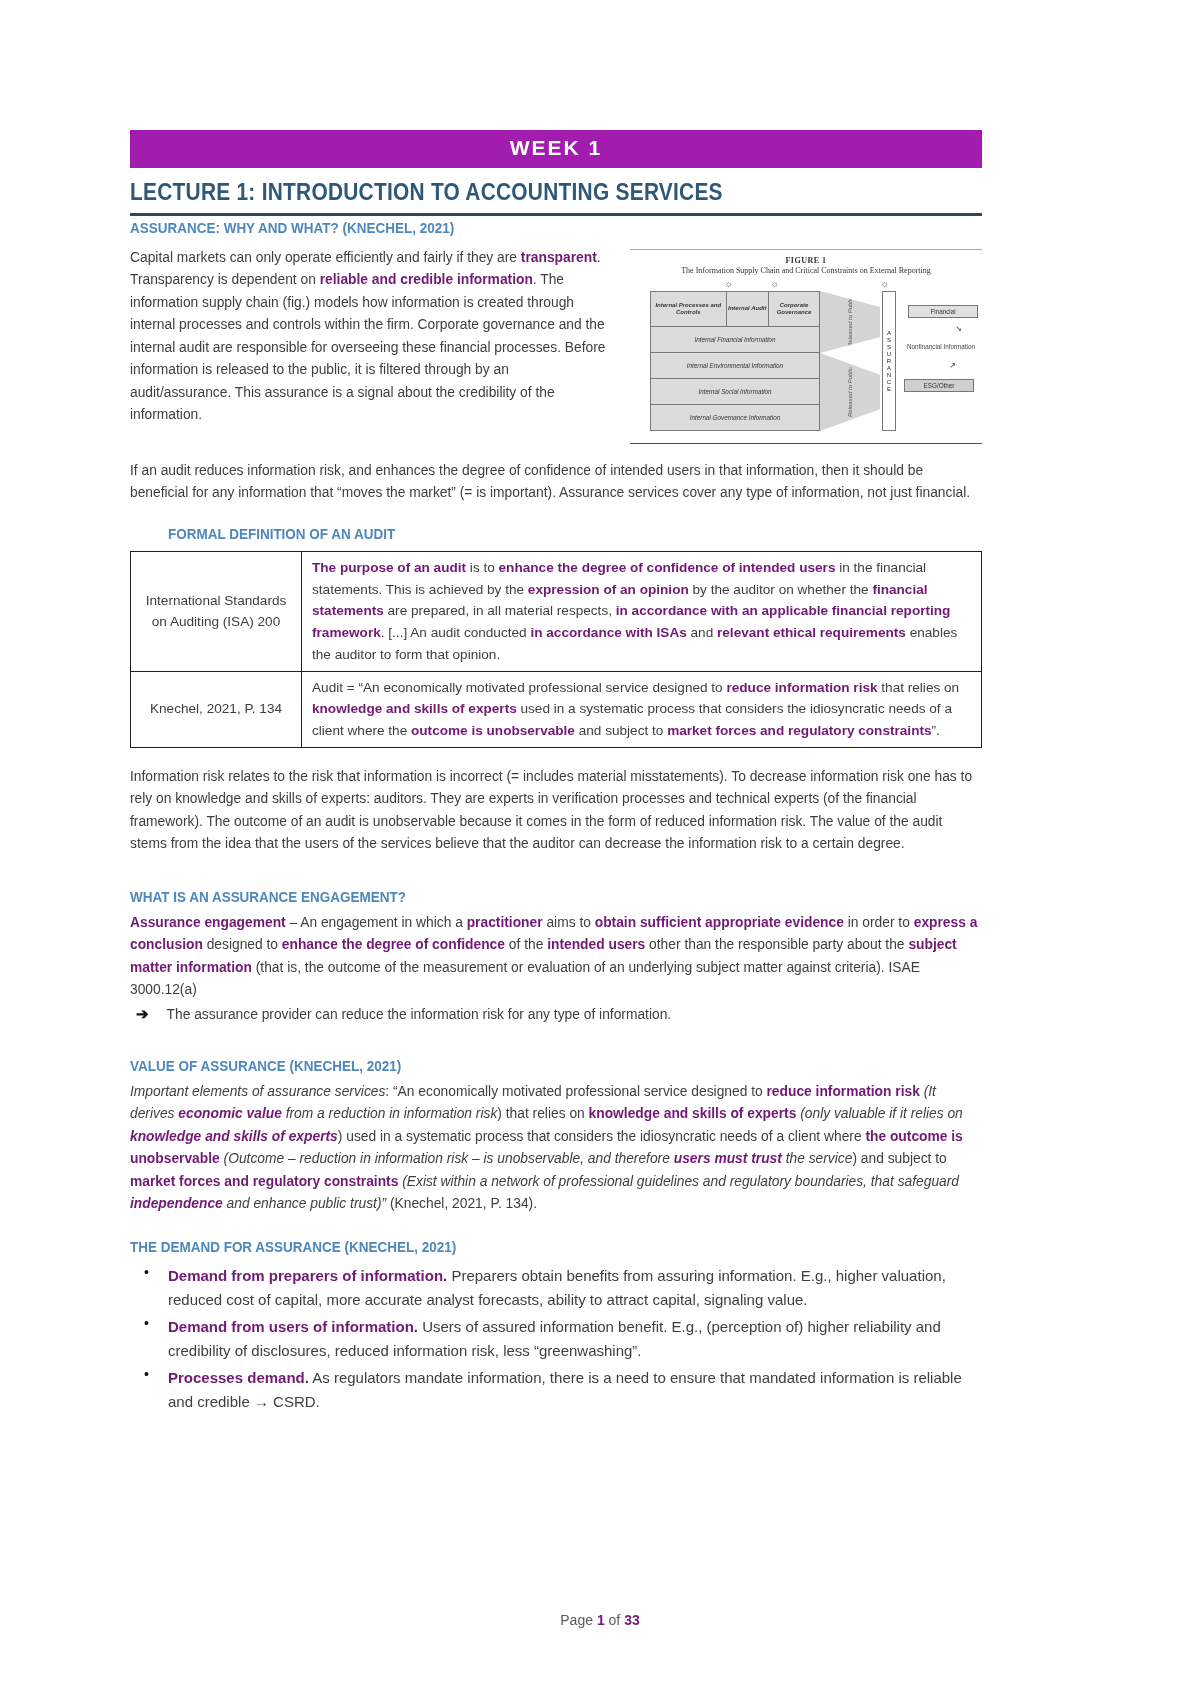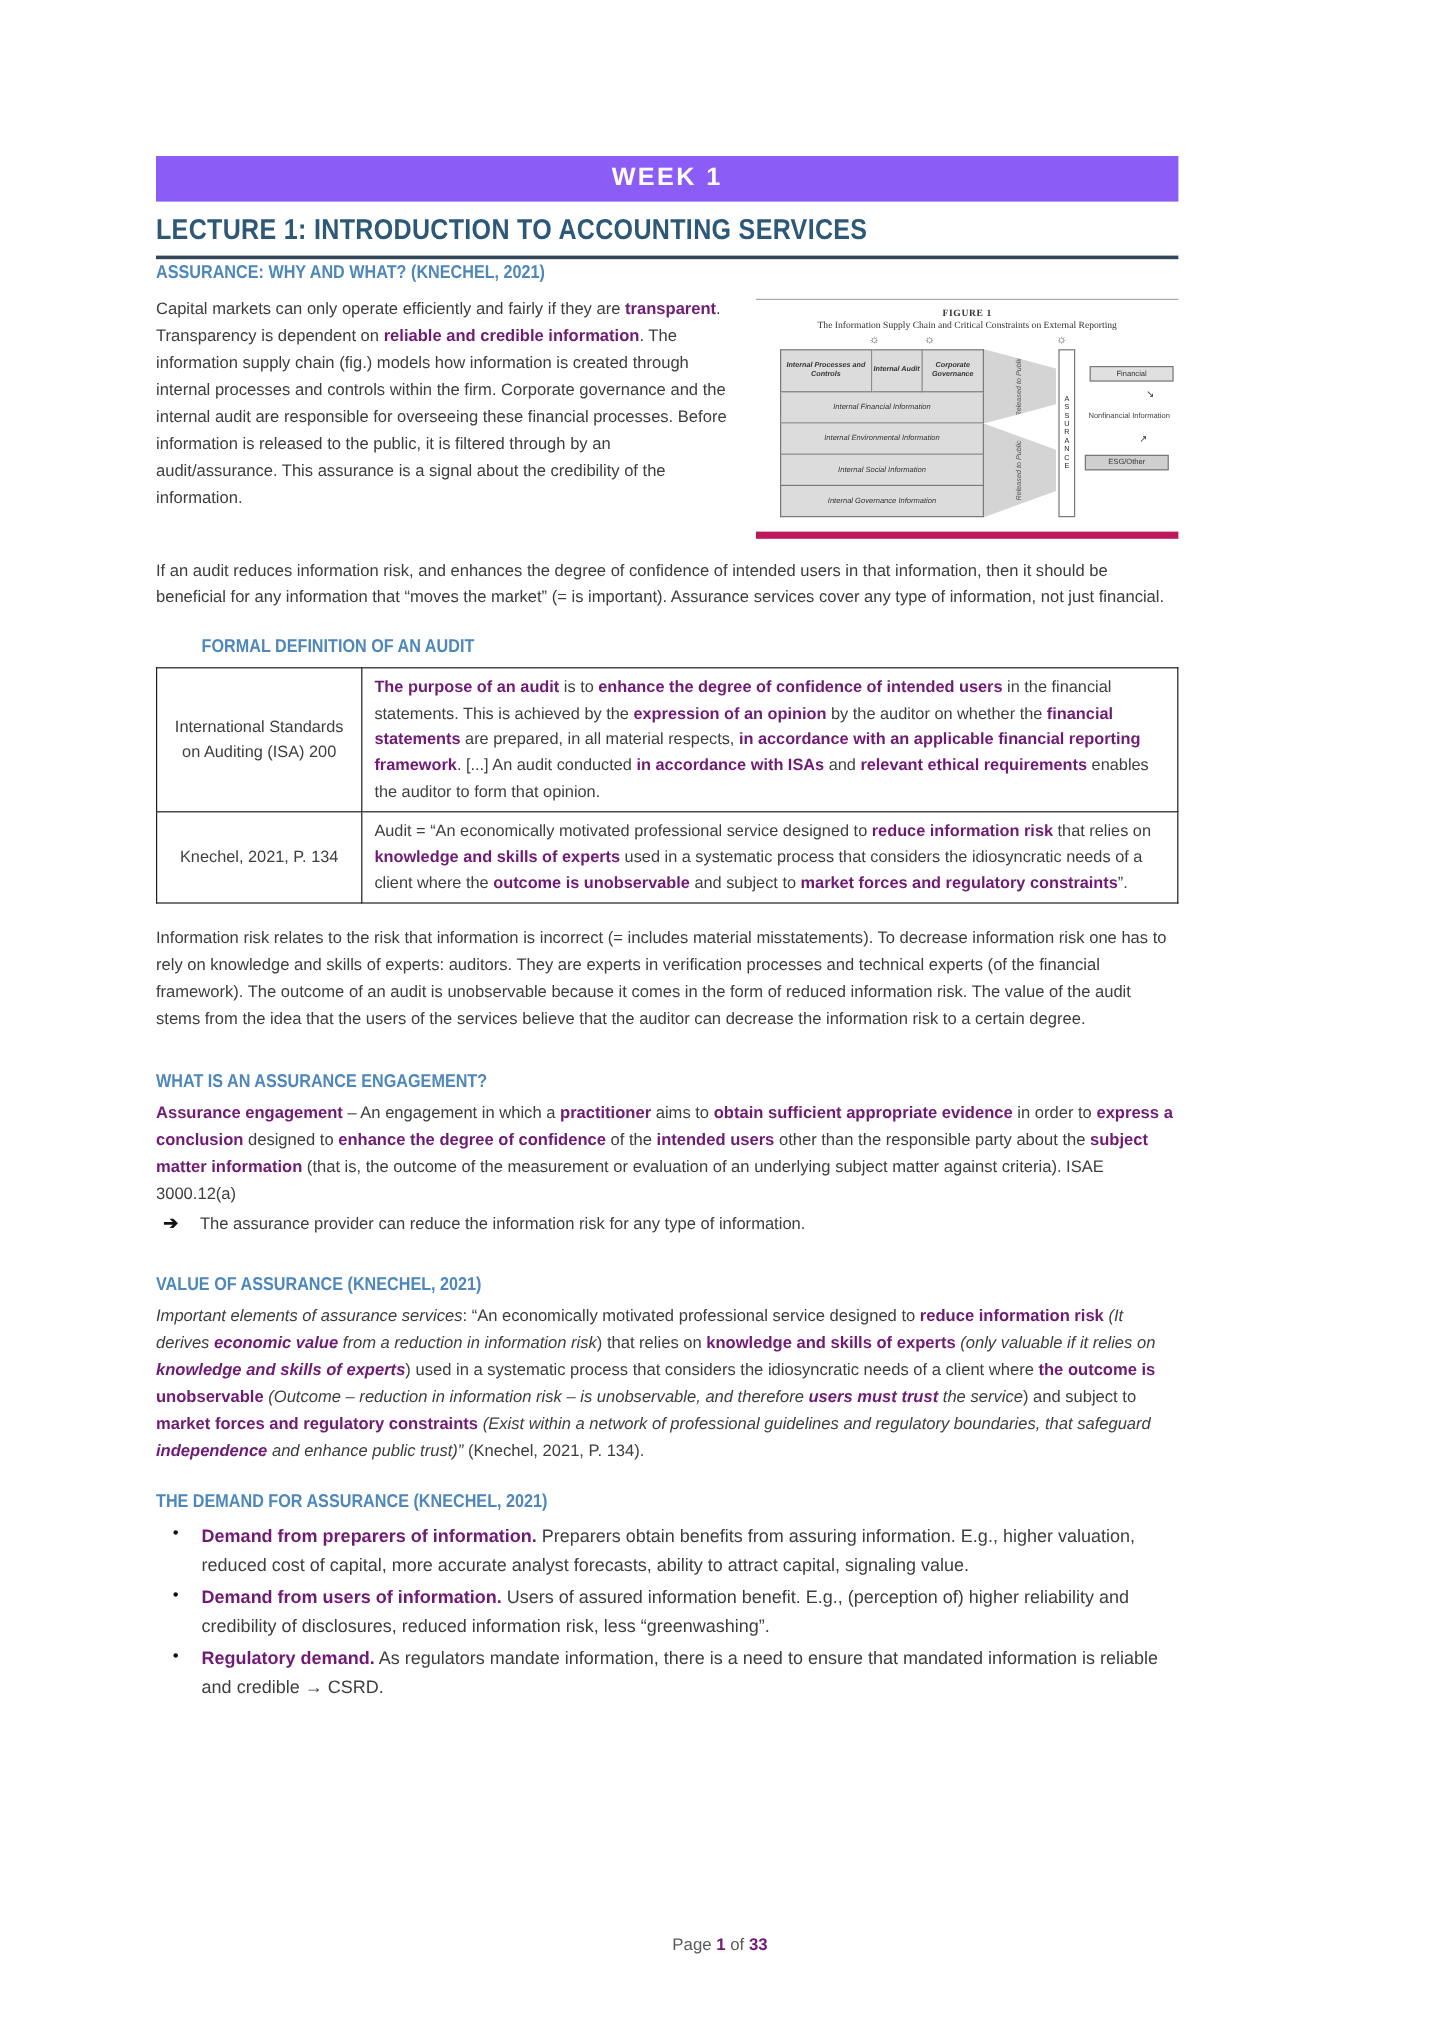--- a/index.html
+++ b/index.html
@@ -1,38 +1,38 @@
 <!DOCTYPE html>
 <html><head>
 <meta charset="utf-8">
 <style>
   html,body{margin:0;padding:0;background:#ffffff;}
   .page{width:1200px;height:1700px;background:#fff;position:relative;overflow:hidden;
         font-family:"Liberation Sans",sans-serif;}
   .content{position:absolute;left:130px;top:130px;width:852px;}
 
-  .banner{background:#8b5cf6;color:#fff;text-align:center;font-weight:700;
+  .banner{background:#a21caf;color:#fff;text-align:center;font-weight:700;
           font-size:21px;letter-spacing:2px;padding:6px 0 8px;}
 
   .lecture-title{margin:10px 0 0;font-size:24px;color:#2d5877;font-weight:800;letter-spacing:.3px;}
   .cond{display:inline-block;transform:scaleX(.87);transform-origin:left center;white-space:nowrap;}
   .rule{border-bottom:3px solid #33475a;margin-top:7px;}
 
   h2.shead{margin:26px 0 6px;font-size:15.5px;color:#4d87bb;font-weight:800;}
   h2.first{margin-top:3px;}
 
   p.body{margin:4px 0 0;font-size:13.8px;line-height:1.63;color:#3e3e3e;}
   .b{font-weight:700;color:#701a75;}
   .i{font-style:italic;}
 
   .twocol{display:flex;gap:22px;margin-top:4px;}
   .twocol .ptext{width:478px;flex:none;}
 
   
-  .figwrap{flex:1;align-self:flex-start;border-top:1px solid #a8a8a8;border-bottom:6px solid #be185d;
+  .figwrap{flex:1;align-self:flex-start;border-top:1px solid #a8a8a8;border-bottom:1px solid #be185d;
            padding:6px 2px 12px;margin-top:6px;color:#333;}
   .figtitle{font-family:"Liberation Serif",serif;font-weight:700;font-size:8px;text-align:center;letter-spacing:.5px;}
   .figsub{font-family:"Liberation Serif",serif;font-size:8px;text-align:center;margin:1px 0 4px;}
   .figbody{display:flex;position:relative;padding-top:12px;padding-left:18px;}
   .burst{position:absolute;top:0;font-size:10px;color:#555;line-height:1;}
   .burst.b1{left:92px;} .burst.b2{left:138px;} .burst.b3{left:248px;}
   .figgrid{width:170px;flex:none;}
   .frow-top{display:flex;height:36px;}
   .fbox{border:1px solid #7a7a7a;background:#dcdcdc;display:flex;align-items:center;justify-content:center;
         text-align:center;font-size:6px;font-style:italic;font-weight:700;color:#333;padding:1px;box-sizing:border-box;line-height:1.25;}
@@ -169,20 +169,20 @@
       <div class="bullet">
         <span class="dot">•</span>
         <div class="btext"><span class="b">Demand from preparers of information.</span><span> Preparers obtain benefits from assuring information. E.g., higher valuation, reduced cost of capital, more accurate analyst forecasts, ability to attract capital, signaling value.</span></div>
       </div>
       <div class="bullet">
         <span class="dot">•</span>
         <div class="btext"><span class="b">Demand from users of information.</span><span> Users of assured information benefit. E.g., (perception of) higher reliability and credibility of disclosures, reduced information risk, less “greenwashing”.</span></div>
       </div>
       <div class="bullet">
         <span class="dot">•</span>
-        <div class="btext"><span class="b">Regulatory demand.</span><span> As regulators mandate information, there is a need to ensure that mandated information is reliable and credible → CSRD.</span></div>
+        <div class="btext"><span class="b">Processes demand.</span><span> As regulators mandate information, there is a need to ensure that mandated information is reliable and credible → CSRD.</span></div>
       </div>
     </div>
 
   </div>
 
   <div class="footer"><span>Page </span><span class="b">1</span><span> of </span><span class="b">33</span></div>
 </div>
 
 </body></html>

